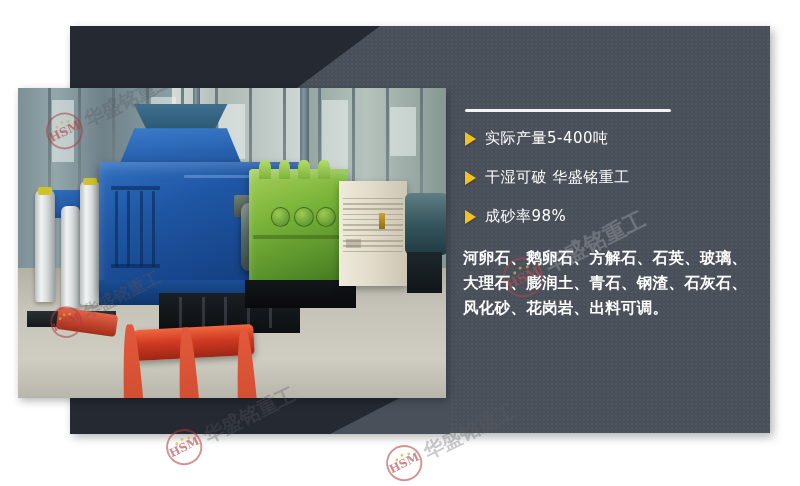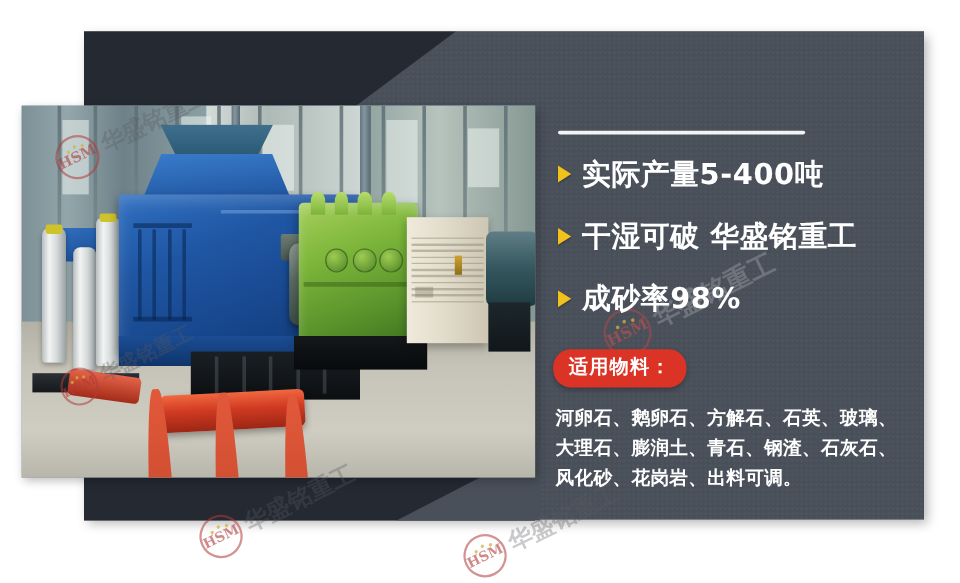--- a/index.html
+++ b/index.html
@@ -180,21 +180,21 @@
 
   .features { margin-top:17px; list-style:none; }
   .feature { display:flex; align-items:center; margin-bottom:20px; }
   .arrow {
     width:0; height:0; flex:0 0 auto;
     border-top:7px solid transparent; border-bottom:7px solid transparent;
     border-left:11px solid #f2c21c;
     margin-right:9px; margin-left:10px;
     filter:drop-shadow(0 1px 1px rgba(0,0,0,.35));
   }
-  .feature-text { color:#ffffff; font-size:24px; font-weight:700; letter-spacing:.5px; white-space:nowrap; }
+  .feature-text { color:#ffffff; font-size:15px; font-weight:400; letter-spacing:.5px; white-space:nowrap; }
 
   .badge {
     display:inline-block; margin-top:6px; margin-left:6px;
     background:#dc3327; color:#ffffff;
     font-size:16px; font-weight:700; letter-spacing:1px;
     padding:5px 13px 6px 13px; border-radius:15px;
     box-shadow:0 2px 4px rgba(0,0,0,.28);
   }
   .materials {
     margin-top:13px; margin-left:8px; width:295px;
@@ -388,17 +388,16 @@
       <li class="feature">
         <span class="arrow"></span>
         <span class="feature-text">干湿可破  华盛铭重工</span>
       </li>
       <li class="feature">
         <span class="arrow"></span>
         <span class="feature-text">成砂率98%</span>
       </li>
     </ul>
 
-    <div class="badge">适用物料：</div>
     <div class="materials">河卵石、鹅卵石、方解石、石英、玻璃、大理石、膨润土、青石、钢渣、石灰石、风化砂、花岗岩、出料可调。</div>
   </div>
 
 </div>
 
 </body></html>

